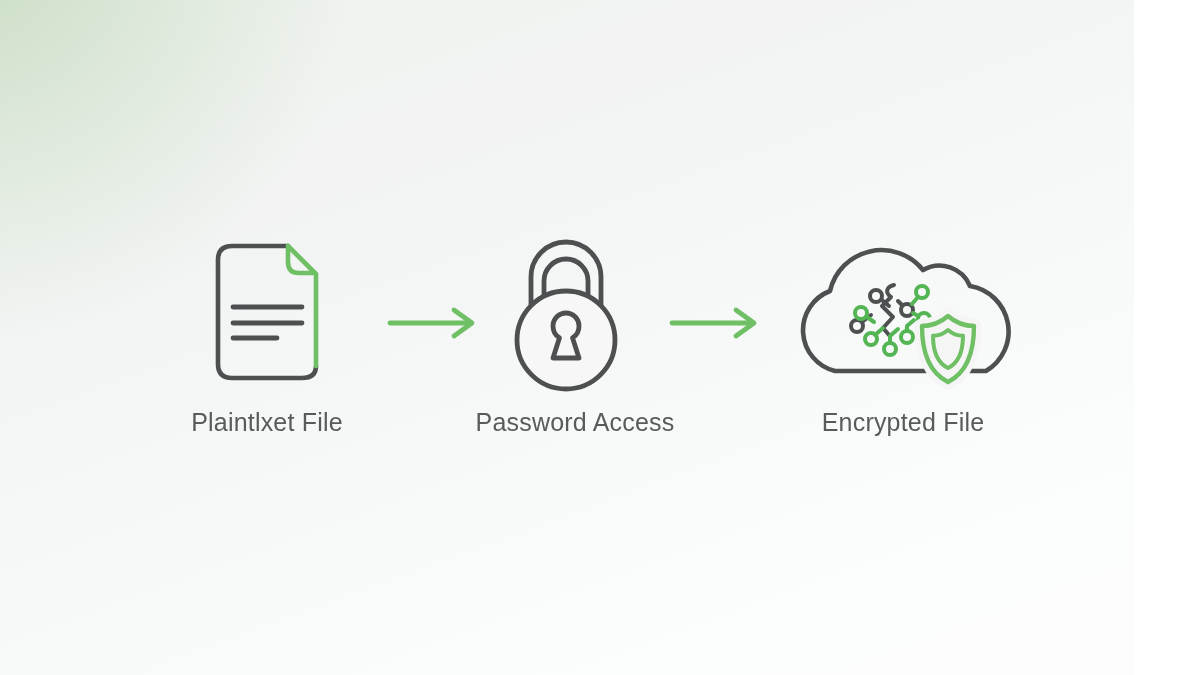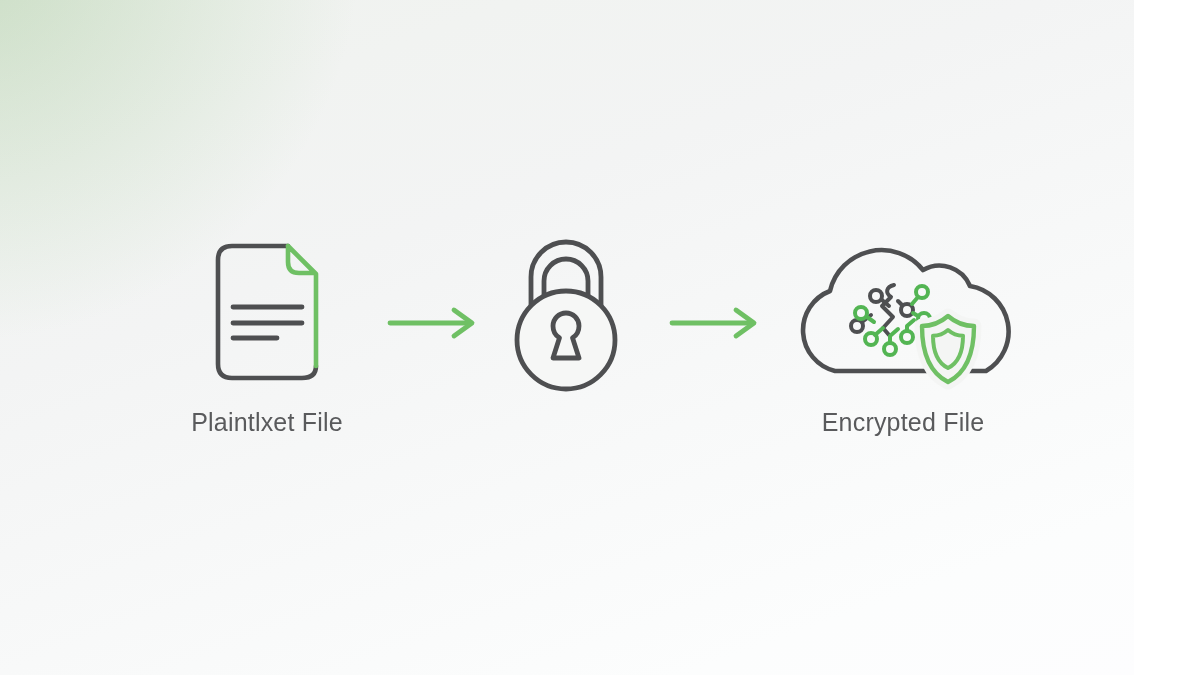--- a/index.html
+++ b/index.html
@@ -99,15 +99,16 @@
 
       <g transform="translate(153,109)">
         <path d="M0 -33 C8 -26 18 -23 26 -23 C26 1 20 23 0 33 C-20 23 -26 1 -26 -23 C-18 -23 -8 -26 0 -33 Z" stroke="var(--halo)" fill="var(--halo)" stroke-width="15"></path>
         <path d="M0 -33 C8 -26 18 -23 26 -23 C26 1 20 23 0 33 C-20 23 -26 1 -26 -23 C-18 -23 -8 -26 0 -33 Z" stroke="var(--green)" stroke-width="4.4"></path>
         <path d="M0 -19 C4.6 -15 10.4 -13.3 15 -13.3 C15 0.6 11.6 13.3 0 19 C-11.6 13.3 -15 0.6 -15 -13.3 C-10.4 -13.3 -4.6 -15 0 -19 Z" stroke="var(--green)" stroke-width="4"></path>
       </g>
     </g>
   </svg>
 
   <div id="label-file" class="step-label">Plaintlxet File</div>
+  <div id="label-lock" class="step-label">Password Access</div>
   <div id="label-cloud" class="step-label">Encrypted File</div>
 
 </div>
 
 </body></html>

